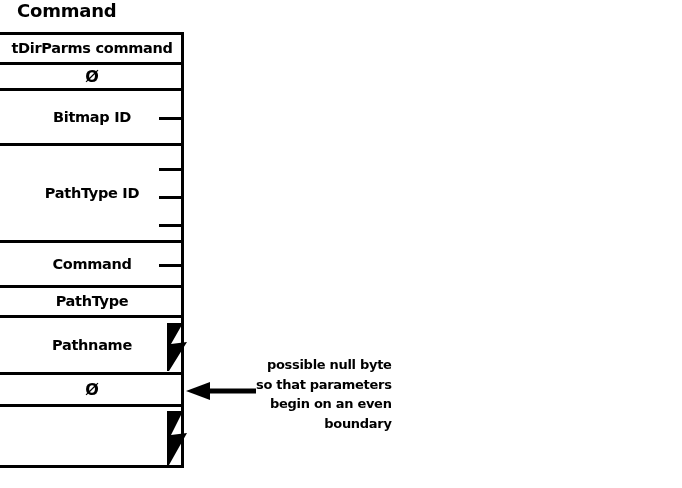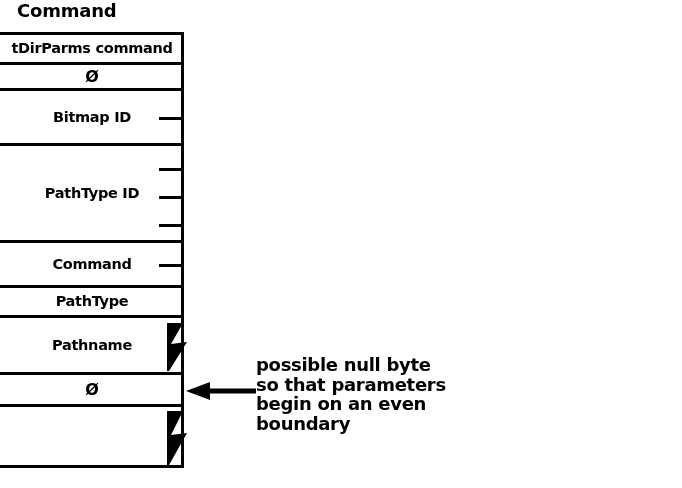--- a/index.html
+++ b/index.html
@@ -100,25 +100,26 @@
     width: 72px;
     height: 22px;
   }
   .callout-arrow svg { display: block; }
 
   
   .annotation {
     position: absolute;
     left: 256px;
     top: 355px;
-    font-size: 18px;
+    font-size: 13px;
     font-weight: bold;
     letter-spacing: -0.3px;
     line-height: 19.5px;
     white-space: pre-line;
+    text-align: right;
   }
 </style>
 </head>
 <body>
 
 <div id="diagram-root">
 
   <div class="diagram-title">Command</div>
 
   <div class="packet-table">

